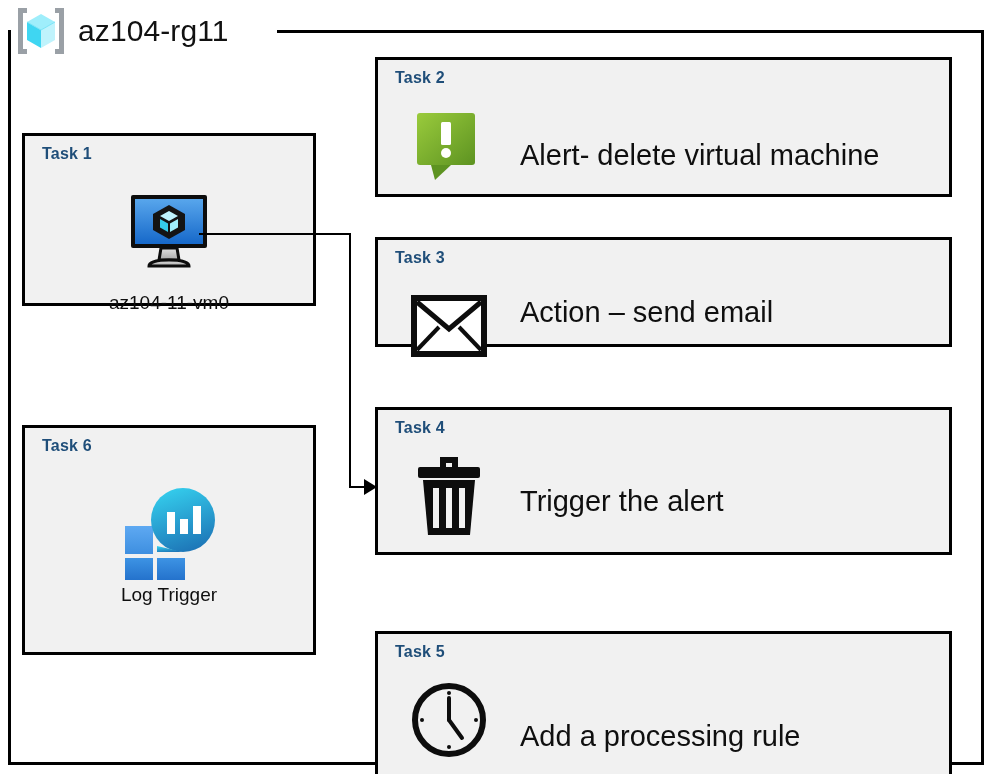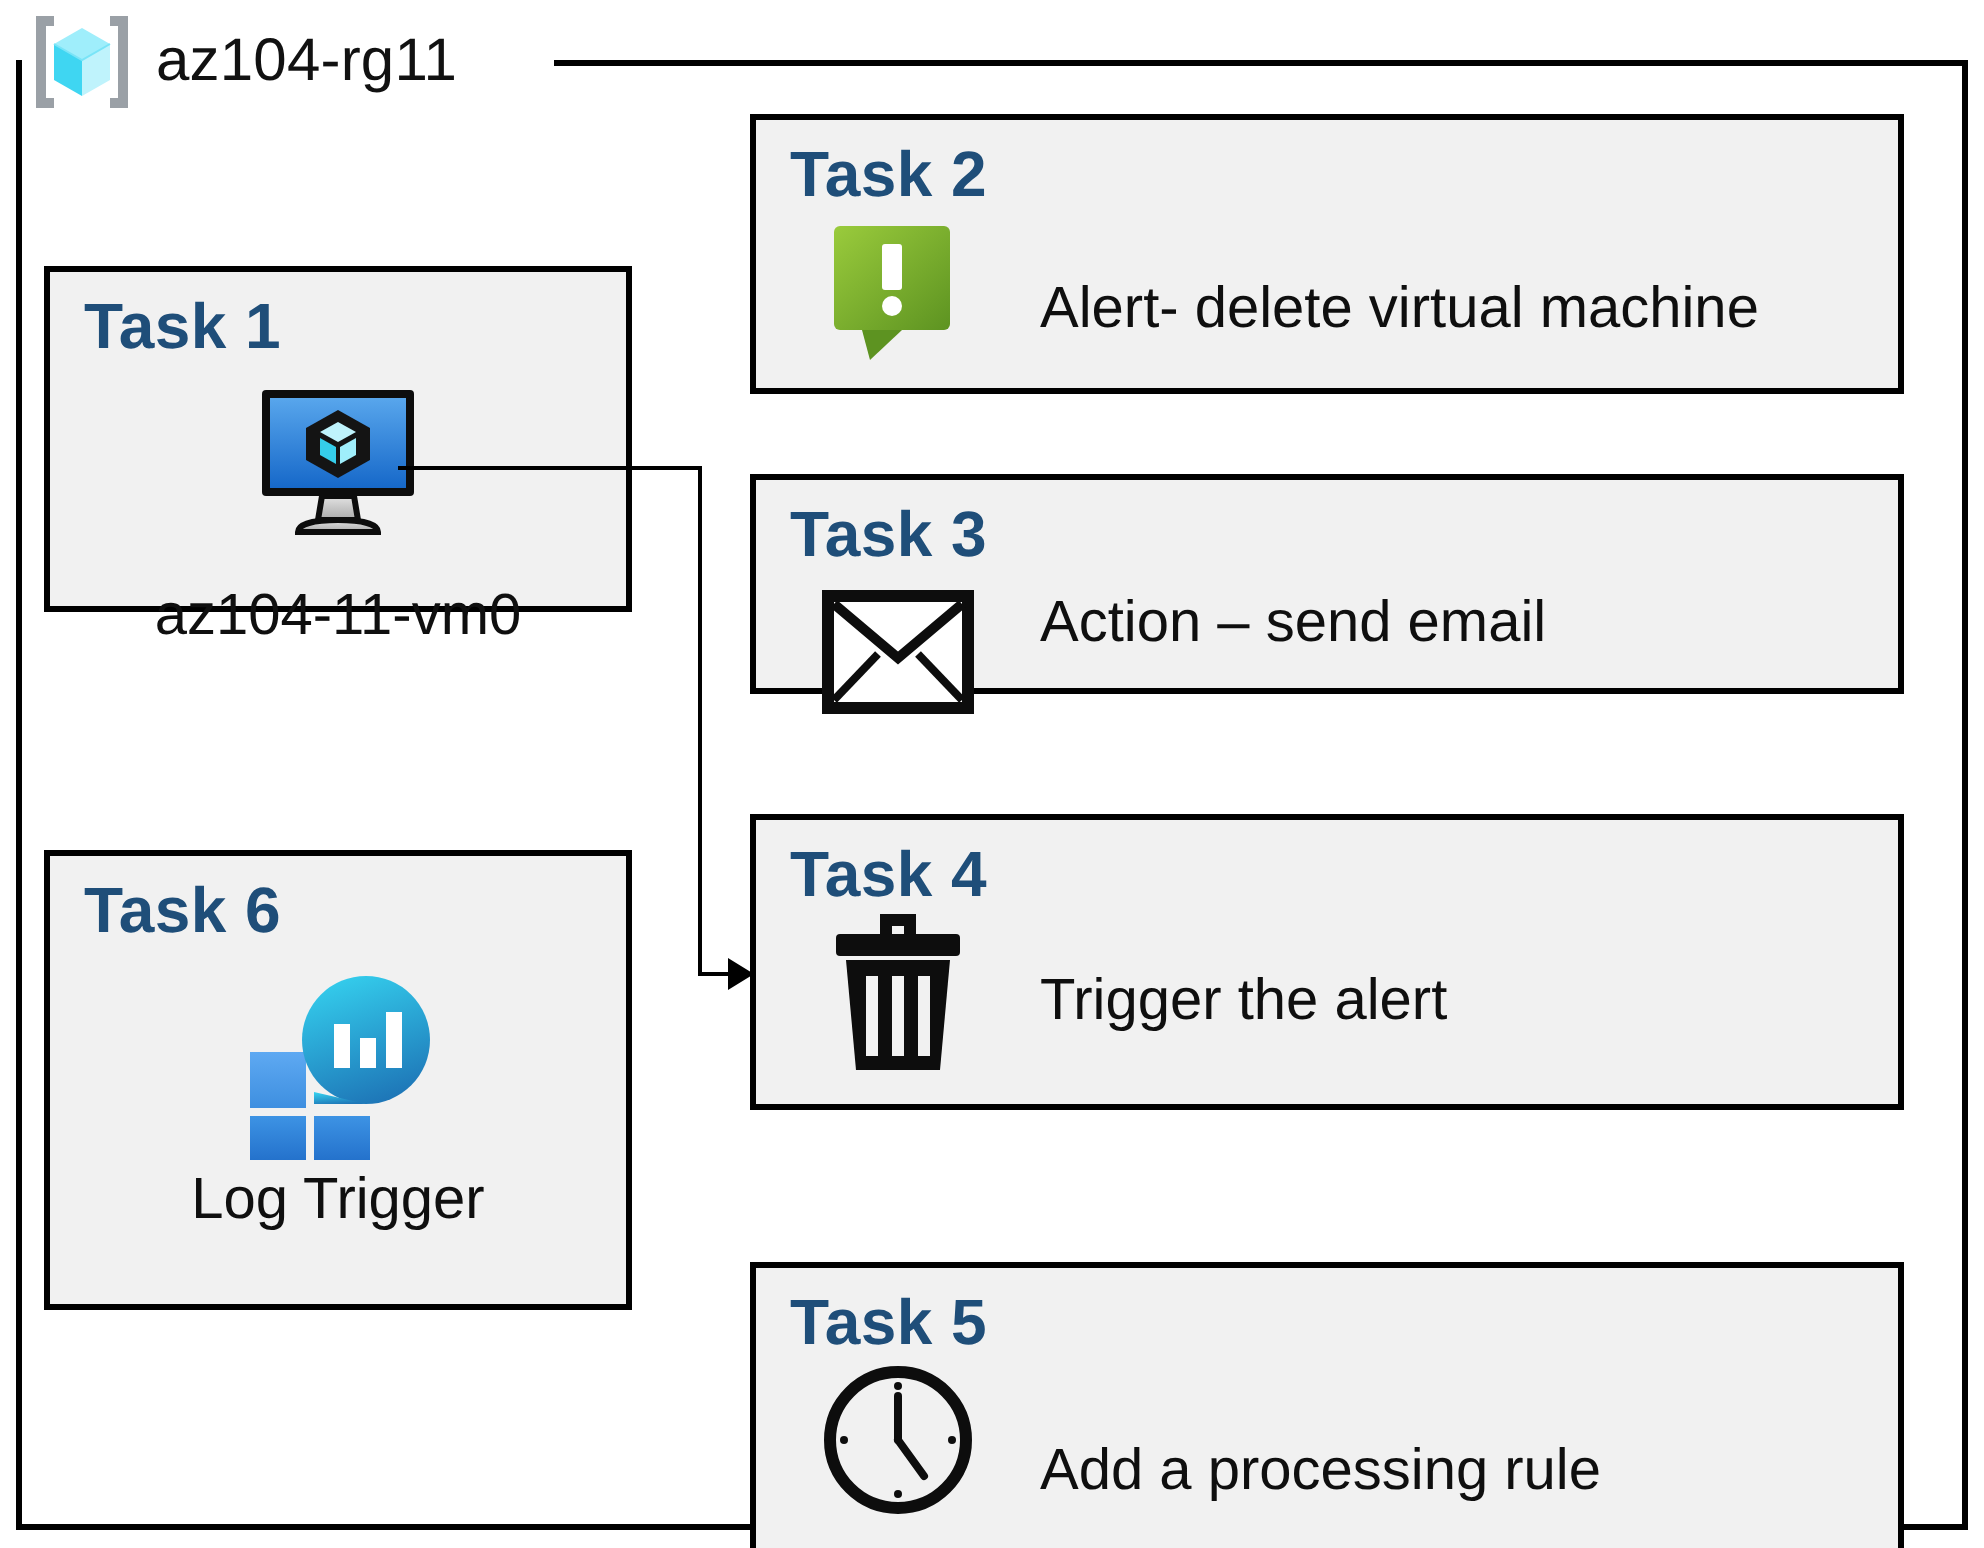--- a/index.html
+++ b/index.html
@@ -71,21 +71,21 @@
 
   
   .task-box {
     position: absolute;
     background: #f1f1f1;
     border: 3px solid #000000;
   }
   .task-label {
     position: absolute;
     left: 17px; top: 9px;
-    font-size: 32px;
+    font-size: 16px;
     font-weight: bold;
     color: #1f4e79;
     letter-spacing: 0.2px;
   }
 
   
   #task1 { left: 22px;  top: 133px; width: 294px; height: 173px; }
   #task6 { left: 22px;  top: 425px; width: 294px; height: 230px; }
   #task2 { left: 375px; top: 57px;  width: 577px; height: 140px; }
   #task3 { left: 375px; top: 237px; width: 577px; height: 110px; }
@@ -94,21 +94,21 @@
 
   .left-icon-wrap {
     position: absolute;
     left: 0; right: 0; top: 56px;
     display: flex; justify-content: center;
   }
   .left-caption {
     position: absolute;
     left: 0; right: 0; top: 156px;
     text-align: center;
-    font-size: 29px;
+    font-size: 19px;
     color: #0f0f0f;
   }
 
   .row-icon-wrap {
     position: absolute;
     left: 28px; top: 45px;
     width: 86px; height: 86px;
     display: flex; align-items: center; justify-content: center;
   }
   .row-caption {

